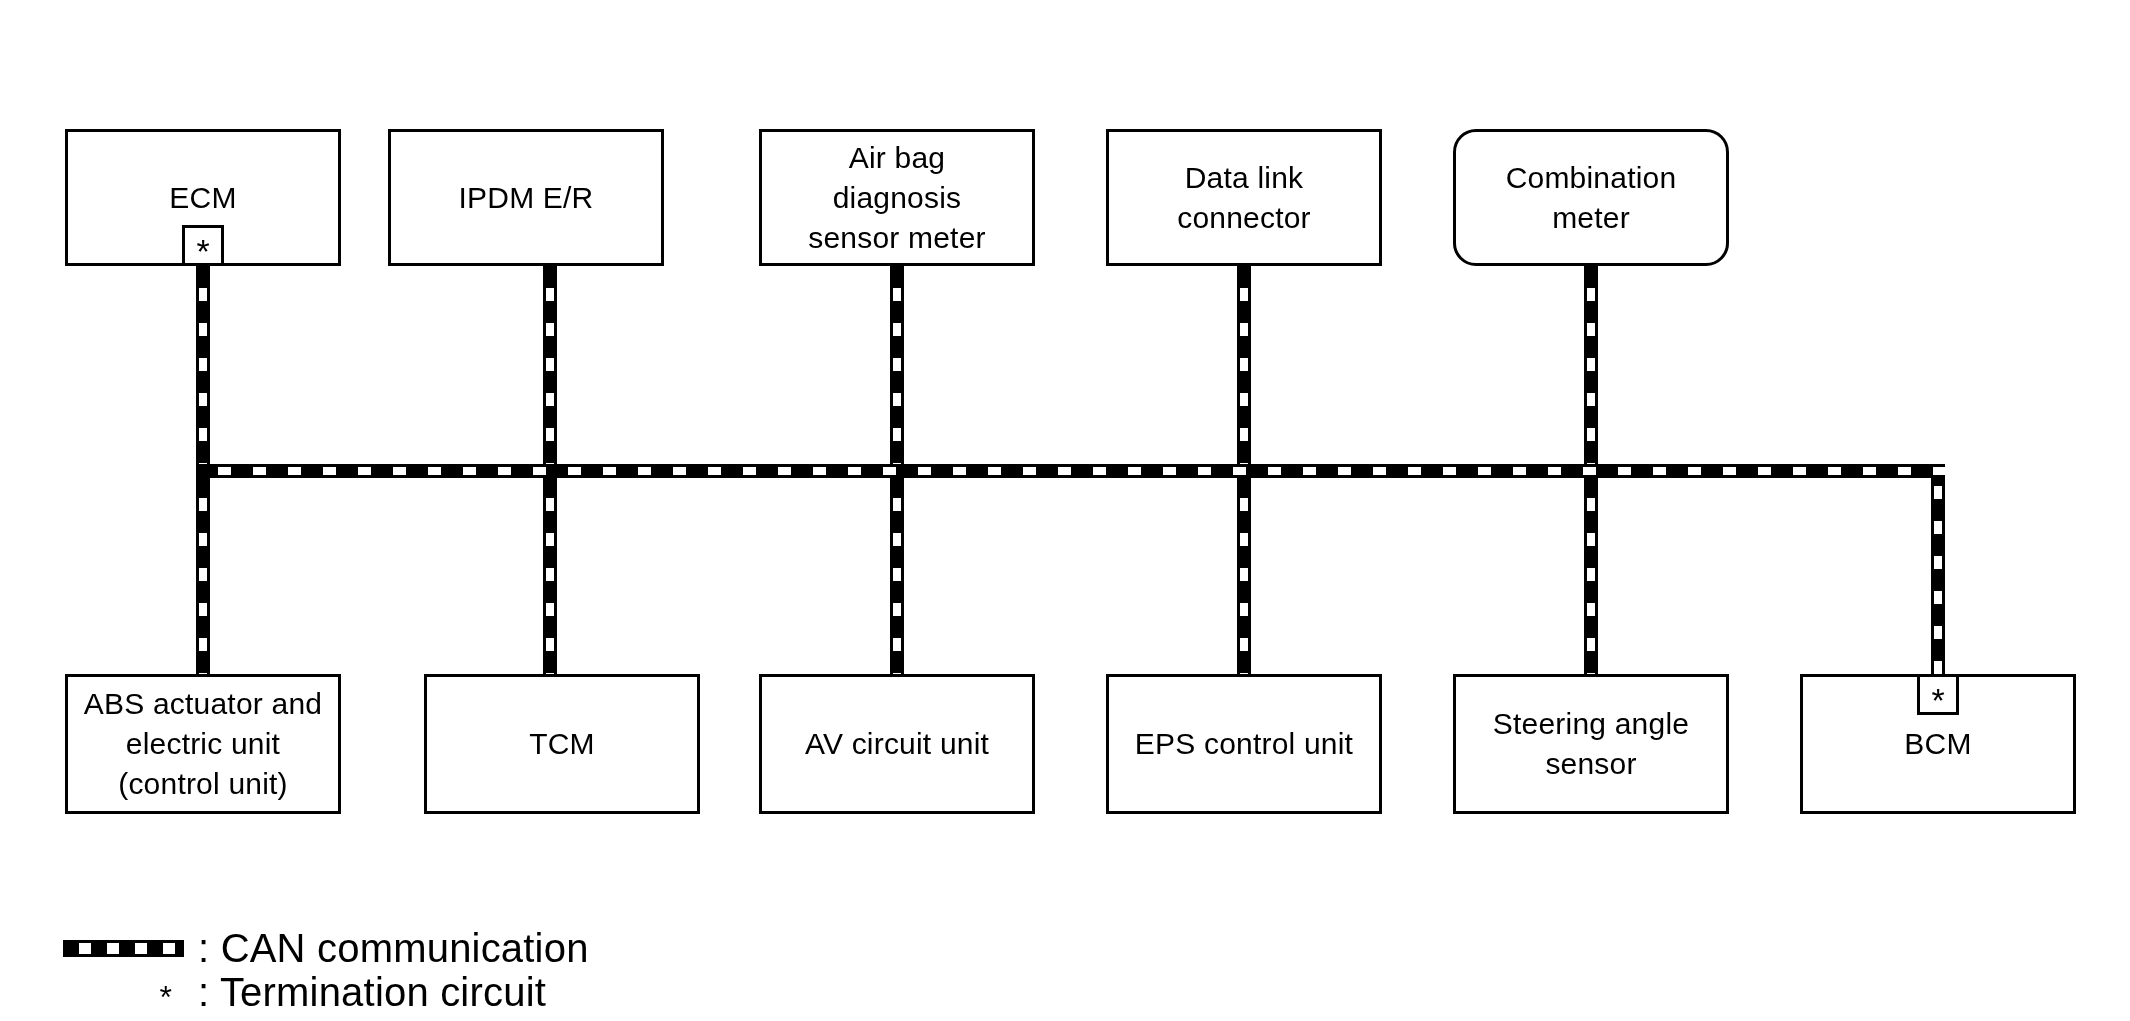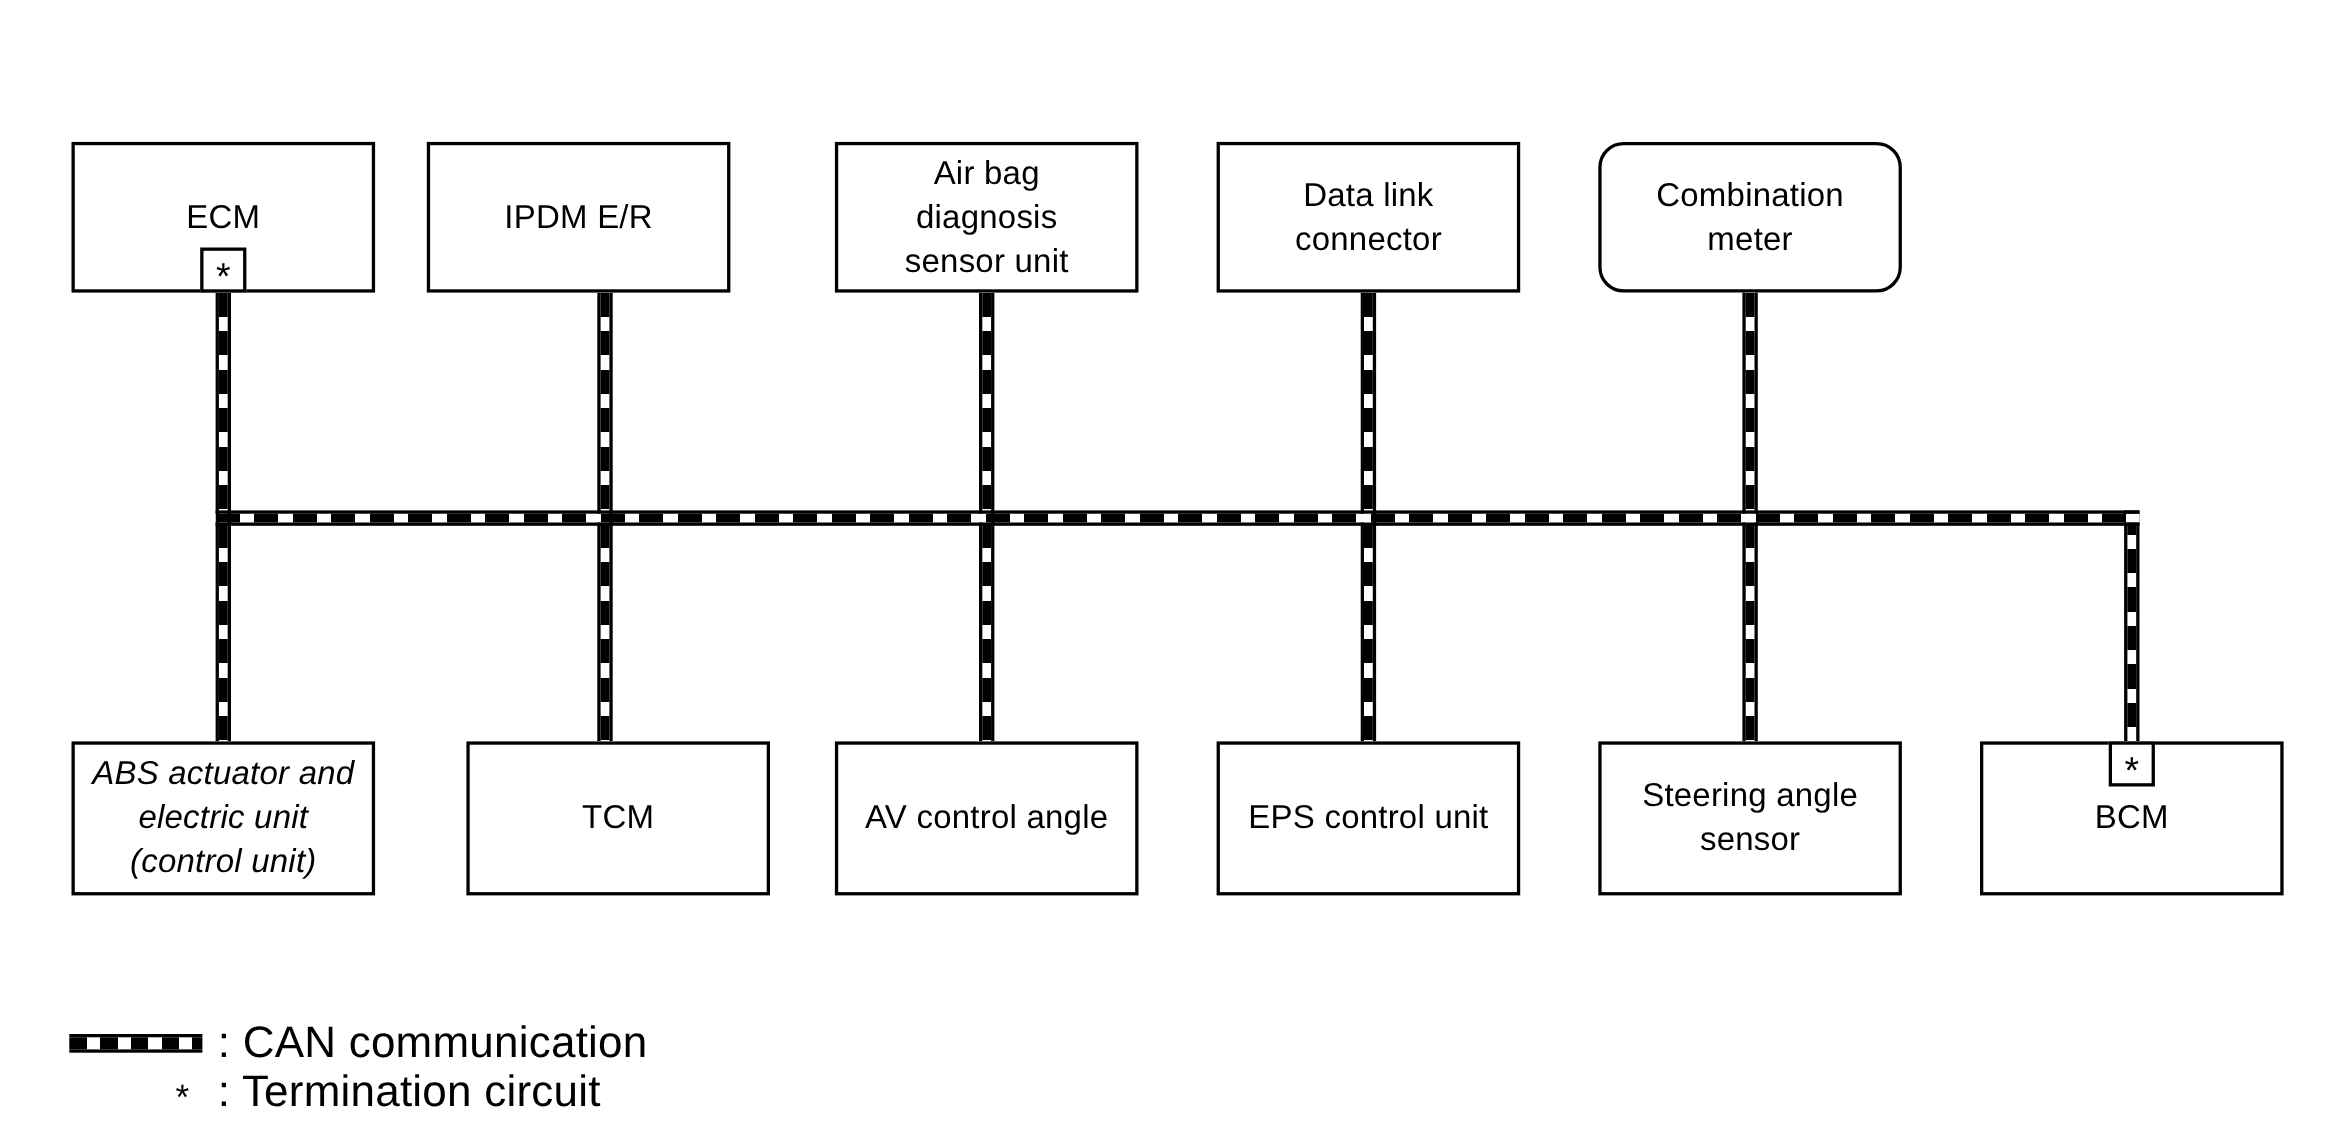--- a/index.html
+++ b/index.html
@@ -144,41 +144,41 @@
     <div class="term term-bottom">
       <span class="star">*</span>
     </div>
   </div>
   <div class="node top-row" style="left:388px;">
     <div class="node-label">IPDM E/R</div>
   </div>
   <div class="node top-row" style="left:759px;">
     <div class="node-label">Air bag
 diagnosis
-sensor unit</div>
+sensor meter</div>
   </div>
   <div class="node top-row" style="left:1106px;">
     <div class="node-label">Data link
 connector</div>
   </div>
   <div class="node top-row" style="left:1453px;border-radius:23px;">
     <div class="node-label">Combination
 meter</div>
   </div>
 
-  <div class="node bottom-row" style="left:65px;font-style:italic;">
+  <div class="node bottom-row" style="left:65px;">
     <div class="node-label">ABS actuator and
 electric unit
 (control unit)</div>
   </div>
   <div class="node bottom-row" style="left:424px;justify-content:center;">
     <div class="node-label">TCM</div>
   </div>
   <div class="node bottom-row" style="left:759px;">
-    <div class="node-label">AV control angle</div>
+    <div class="node-label">AV circuit unit</div>
   </div>
   <div class="node bottom-row" style="left:1106px;">
     <div class="node-label">EPS control unit</div>
   </div>
   <div class="node bottom-row" style="left:1453px;">
     <div class="node-label">Steering angle
 sensor</div>
   </div>
   <div class="node bottom-row" style="left:1800px;">
     <div class="node-label">BCM</div>

